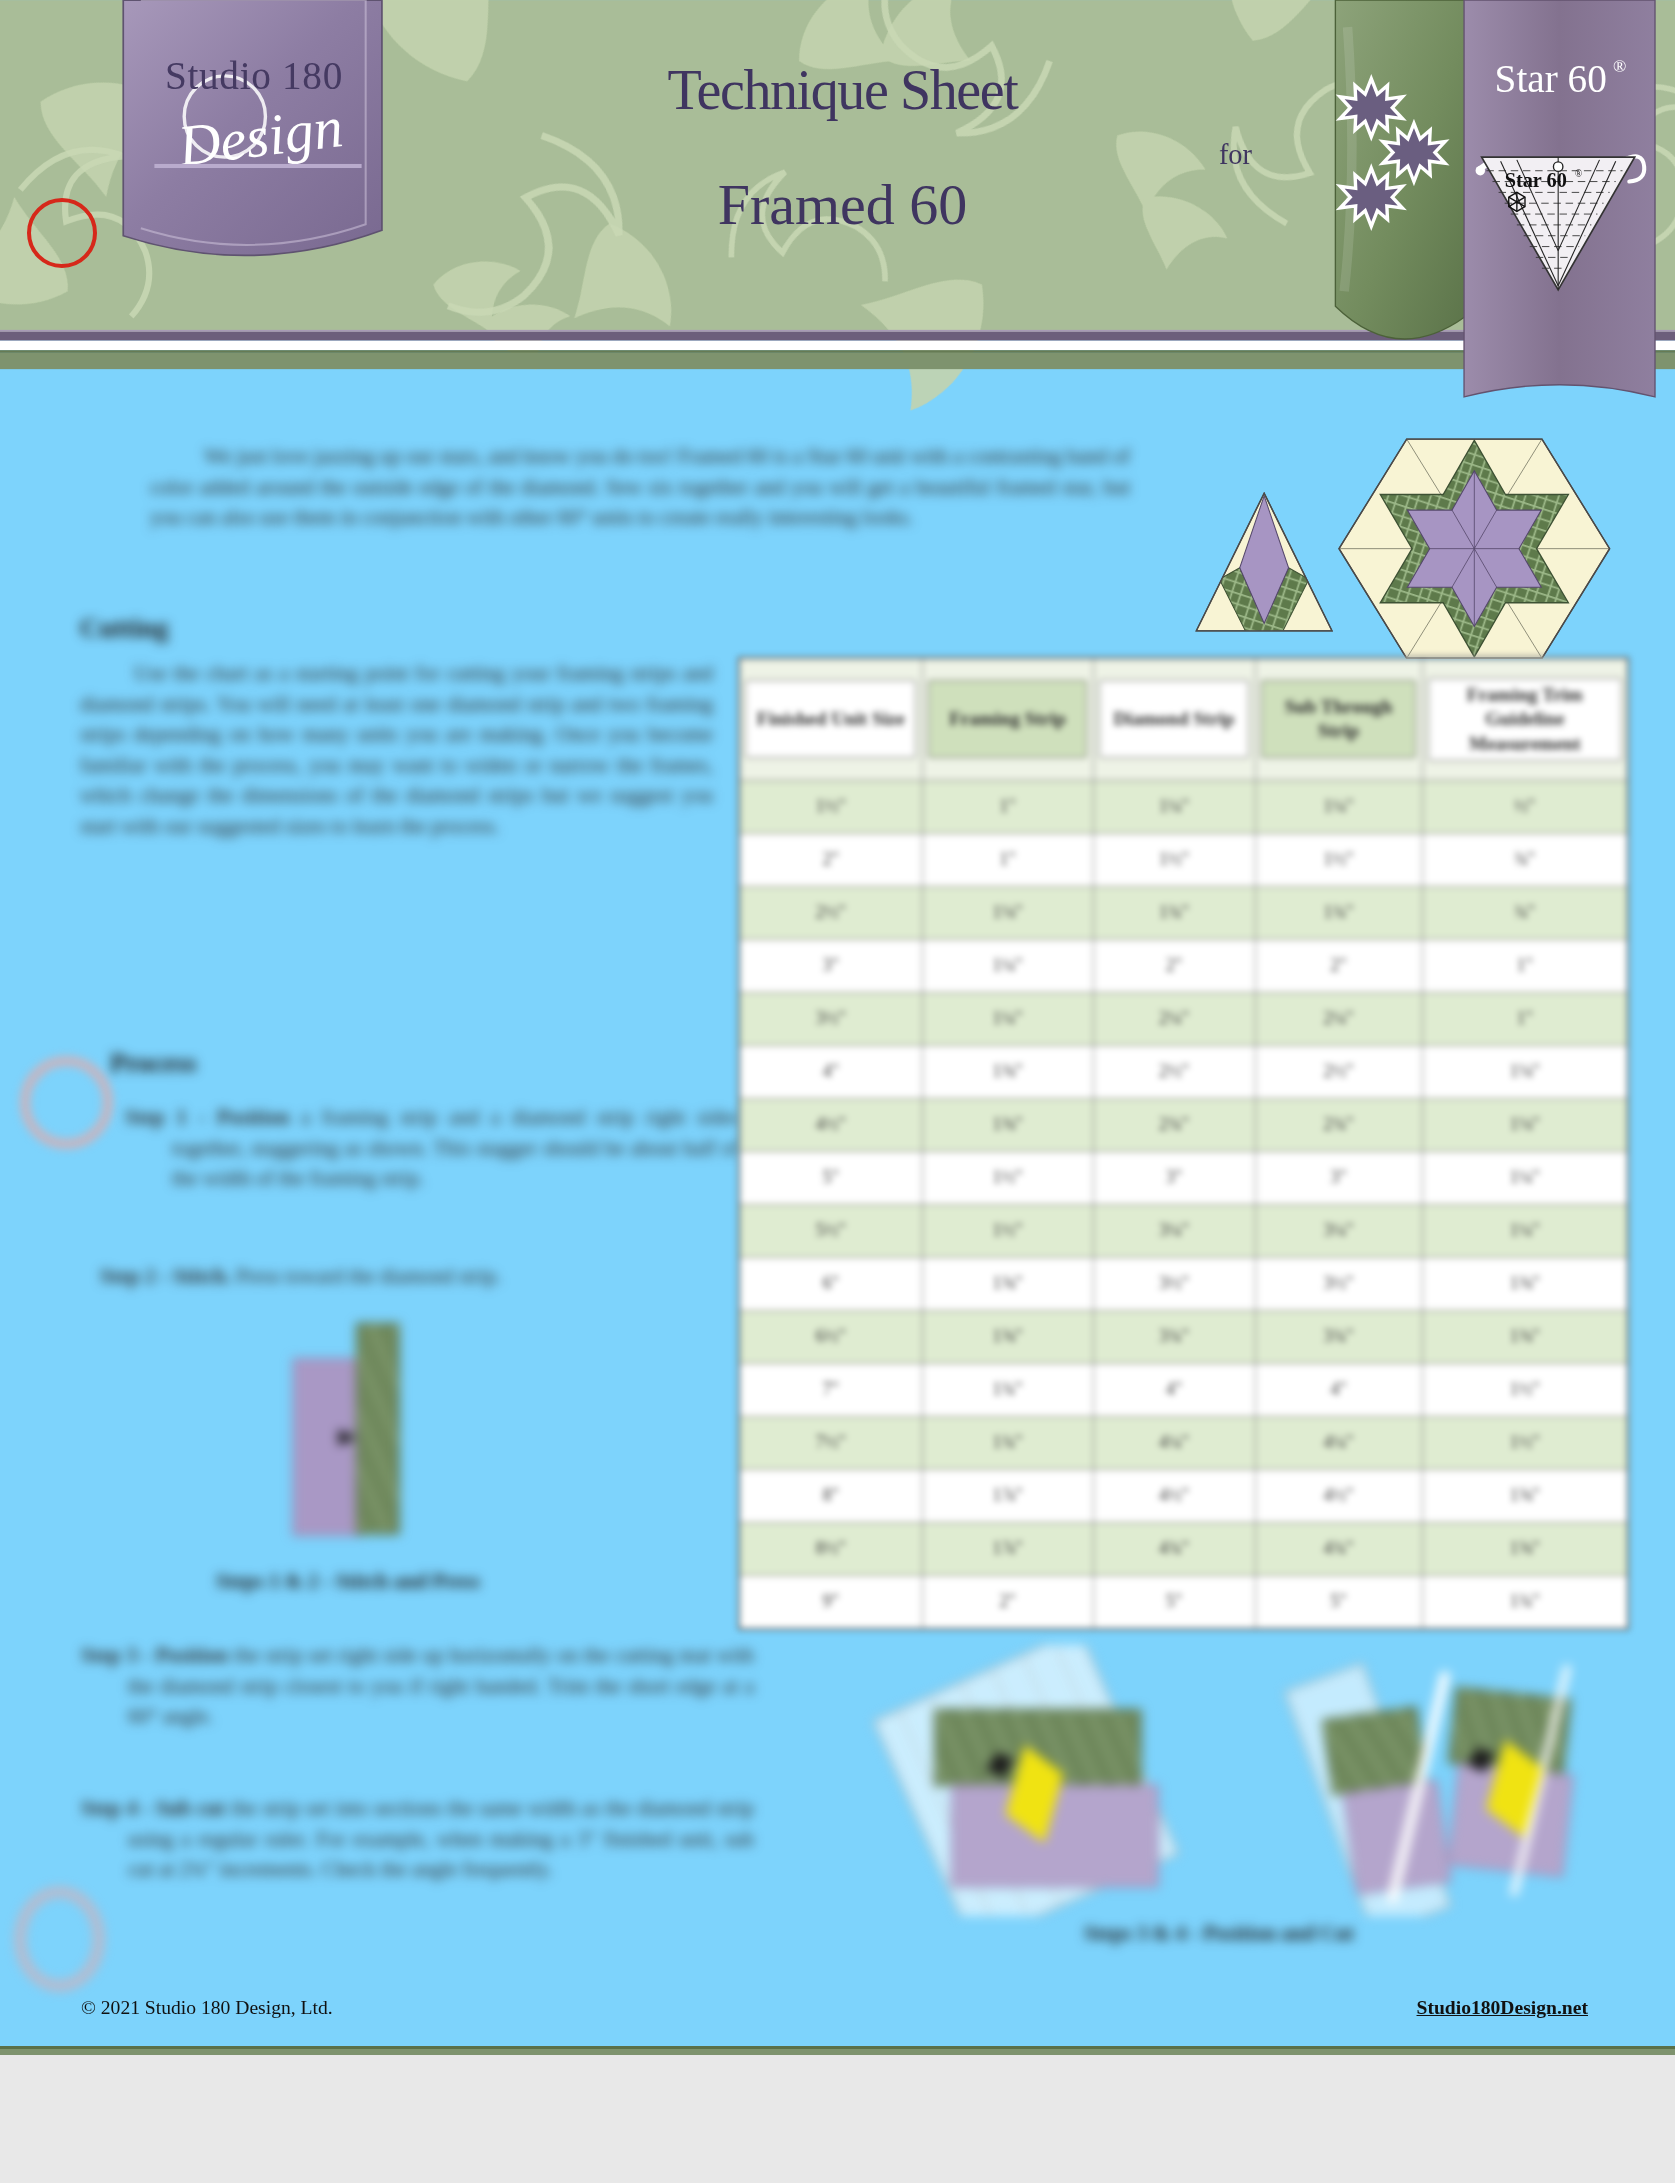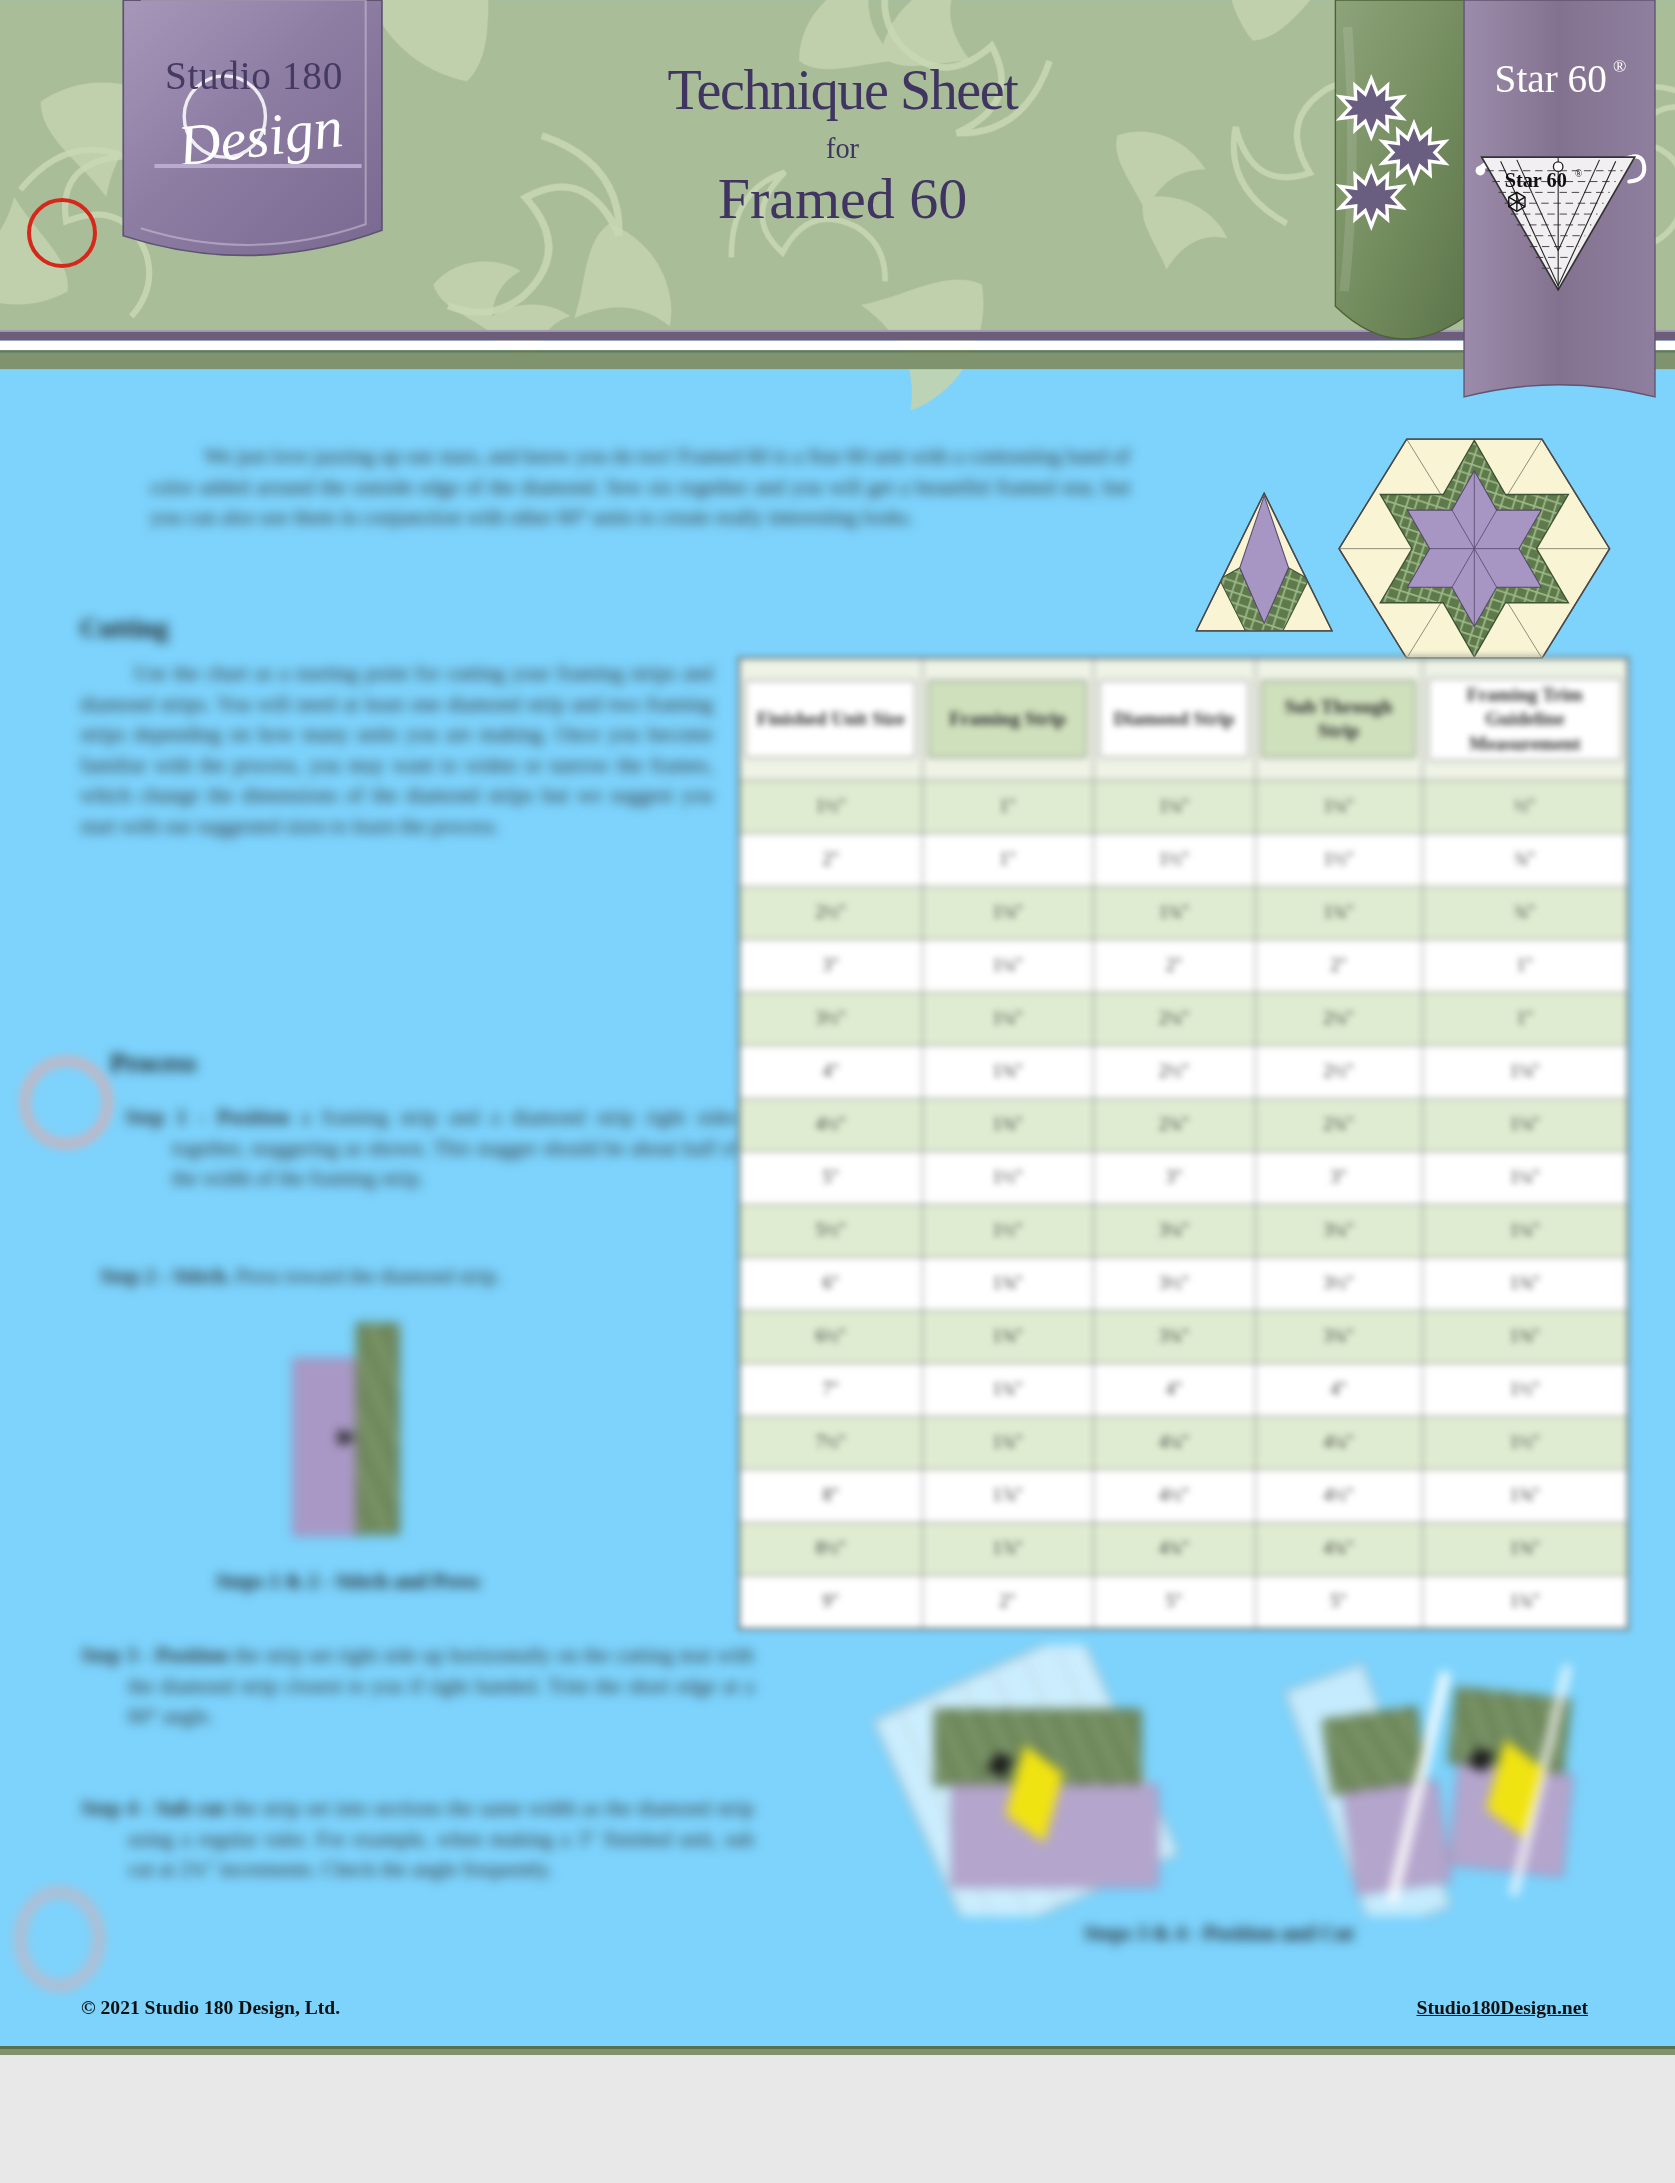--- a/index.html
+++ b/index.html
@@ -2,21 +2,21 @@
 <html style="font-size:10.8px"><head>
 <meta charset="utf-8">
 <style>
   html,body{margin:0;padding:0;background:#e8e8e8;}
   .page{position:relative;width:1676px;height:2055px;background:#7dd3fc;overflow:hidden;
         font-family:"Liberation Serif",serif;}
   .abs{position:absolute;}
   
   .title-block{left:433px;top:53px;width:819px;text-align:center;color:#3f3560;}
   .title-main{font-size:56px;letter-spacing:-1.4px;line-height:74px;}
-  .title-for{font-size:28.4px;line-height:35px;margin-top:4px;}
+  .title-for{font-size:28.4px;line-height:35px;margin-top:10px;text-align:right;}
   .title-sub{font-size:58px;line-height:65px;margin-top:0;}
   
   .blur8{filter:blur(5.4px);}
   .blur6{filter:blur(4.1px);}
   .blur5{filter:blur(3.4px);}
   .para{color:#2e2e2e;font-size:21px;line-height:30.5px;text-align:justify;}
   .indent{text-indent:54px;}
   .hang{padding-left:47px;text-indent:-47px;}
   .h-sec{color:#1d1d1d;font-size:27px;font-weight:bold;}
   .caption{color:#1d1d1d;font-size:21px;font-weight:bold;text-align:center;}
@@ -32,21 +32,21 @@
   table.cut th{height:110px;background:#eef3e6;vertical-align:middle;padding:5.4px;}
   table.cut td{height:50px;text-align:center;font-size:18.3px;color:#3c3c3c;}
   tr.alt-g td{background:#dfecd1;}
   tr.alt-w td{background:#ffffff;}
   .hbox{border:1.4px solid #6d6d6d;border-radius:2px;min-height:68px;display:flex;
         align-items:center;justify-content:center;text-align:center;
         font-size:19px;font-weight:bold;color:#2f2f2f;line-height:24.4px;padding:4.1px 2.7px;}
   .hbox.w{background:#ffffff;}
   .hbox.g{background:#cfe0bc;}
   
-  .footer-text{font-size:19.6px;color:#111;font-weight:bold;}
+  .footer-text{font-size:19.6px;color:#111;}
 </style>
 </head>
 <body>
 
 <div class="page">
 
   <svg class="abs" style="left:0;top:0" width="1676" height="420" viewBox="0 0 2475 620">
     <defs>
       <linearGradient id="ribL" x1="0" y1="0" x2="1" y2="1">
         <stop offset="0" stop-color="#a798ba"></stop>

